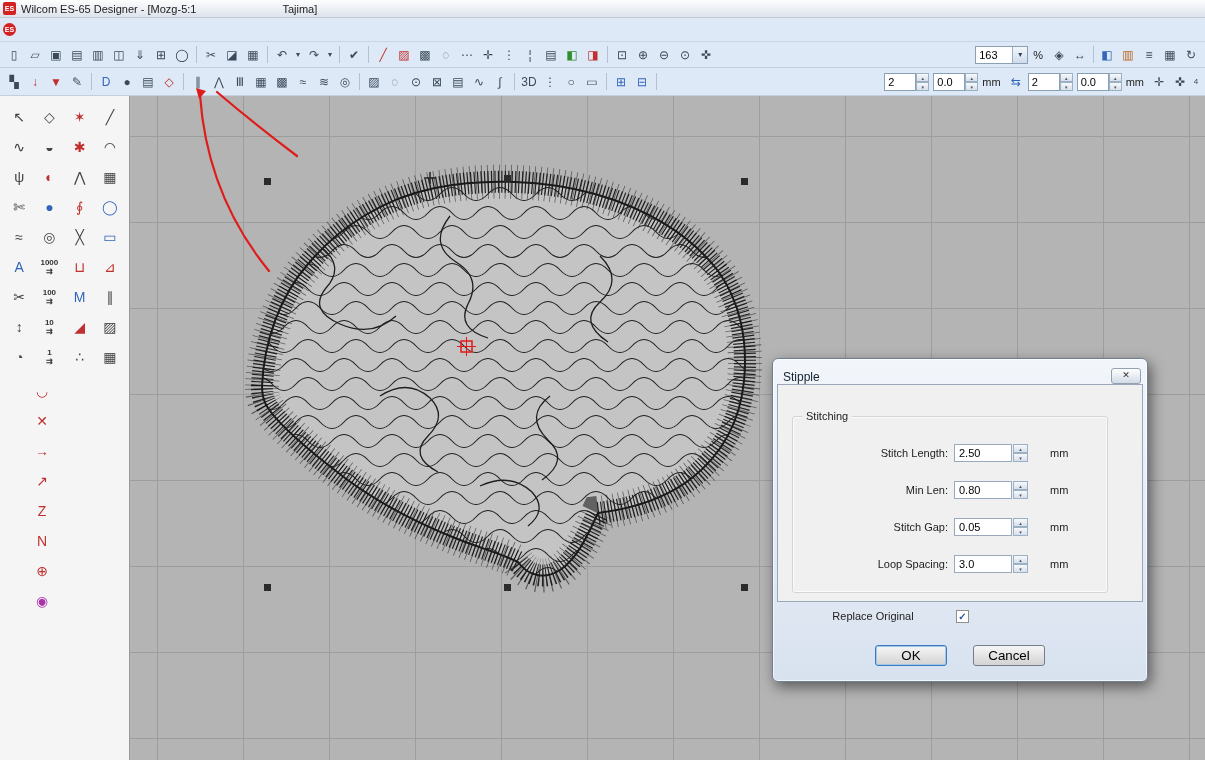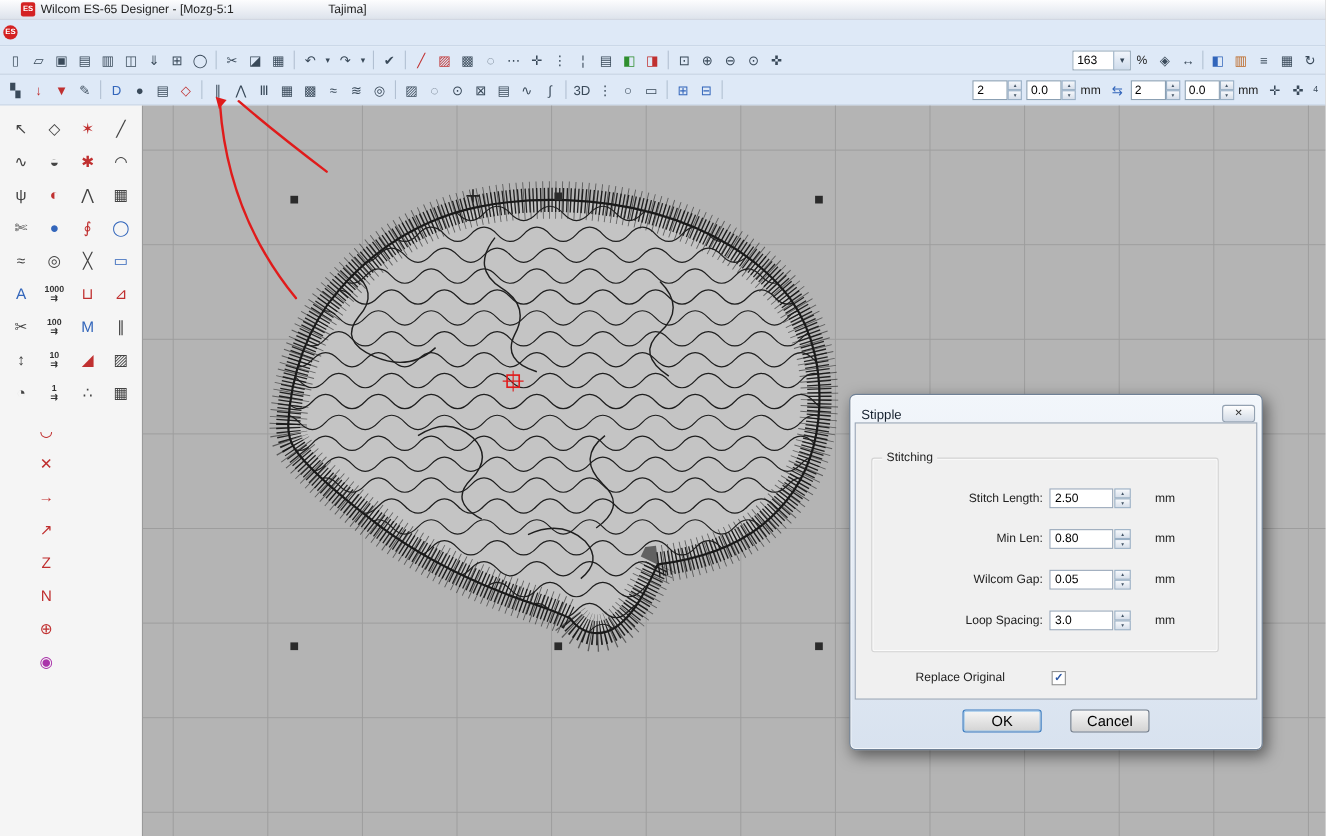--- a/index.html
+++ b/index.html
@@ -1,21 +1,21 @@
 <!DOCTYPE html>
 <html><head>
 <meta charset="utf-8">
 <style>
   *{box-sizing:border-box;margin:0;padding:0}
   body{width:1205px;height:760px;overflow:hidden;position:relative;background:#fff;
        font-family:"Liberation Sans",sans-serif;font-size:11px;color:#222;cursor:default}
 
   
   .titlebar{height:18px;background:linear-gradient(#fdfdfe,#dde3ec);border-bottom:1px solid #c3c9d4;
-            display:flex;align-items:center;padding-left:19px;font-size:11px}
+            display:flex;align-items:center;padding-left:3px;font-size:11px}
   .logo{width:13px;height:13px;background:#d42222;color:#fff;font-size:7px;font-weight:bold;
         display:inline-flex;align-items:center;justify-content:center;border-radius:2px;margin-right:5px;flex:0 0 auto}
   .title-right{margin-left:86px}
 
   
   .menubar{height:24px;background:#dee9f7;border-bottom:1px solid #c9d6e6;display:flex;align-items:center;
            padding-left:3px;font-size:12px}
   .menubar .logo{border-radius:50%;margin-right:6px}
   .menu-item{padding:3px 8px}
 
@@ -55,21 +55,21 @@
 
   .overlay{position:absolute;inset:0;pointer-events:none;z-index:40}
 
   
   .dialog{position:absolute;left:772px;top:358px;width:376px;height:324px;z-index:60;
           border:1px solid #6f8095;border-radius:6px;background:linear-gradient(#f2f6fb,#d8e2ef);
           box-shadow:3px 5px 14px rgba(0,0,0,.5),inset 0 0 0 1px rgba(255,255,255,.7);padding:0 4px 4px}
   .dlg-titlebar{height:25px;display:flex;align-items:flex-end;padding-left:6px;font-size:12px;color:#15202e}
   .dlg-close{margin-left:auto;margin-right:2px;width:30px;height:16px;border:1px solid #93a1b1;border-radius:3px;
              background:linear-gradient(#fefefe,#d3dbe6);font-size:9px;line-height:13px;text-align:center;color:#333}
-  .dlg-body{position:relative;height:252px;background:#f0f0f0;border:1px solid #9aa7b8}
+  .dlg-body{position:relative;height:218px;background:#f0f0f0;border:1px solid #9aa7b8}
   .groupbox{position:absolute;left:14px;top:31px;width:316px;height:177px;border:1px solid #d4d4d4;border-radius:3px;
             box-shadow:inset 0 0 0 1px #fbfbfb}
   .group-label{position:absolute;left:24px;top:25px;background:#f0f0f0;padding:0 4px}
   .f-row{position:absolute;left:20px;height:20px;display:flex;align-items:center}
   .f-label{width:150px;text-align:right;margin-right:6px}
   .f-input{width:58px;height:18px;border:1px solid #99a8ba;background:#fff;font:11px "Liberation Sans",sans-serif;padding:0 4px}
   .f-spin{display:flex;flex-direction:column;width:15px;margin-left:1px}
   .f-spin span{height:9px;line-height:8px;font-size:5px;text-align:center;background:linear-gradient(#f7f9fc,#d7dfea);
                border:1px solid #9ab0c5;color:#456}
   .f-unit{margin-left:22px}
@@ -385,21 +385,21 @@
       <span class="f-label">Min Len:</span>
       <input class="f-input" value="0.80" style="">
       <span class="f-spin">
           <span>▴</span>
           <span>▾</span>
         </span>
       <span class="f-unit">mm</span>
     </div>
 
     <div class="f-row" style="top:132px">
-      <span class="f-label">Wilcom Gap:</span>
+      <span class="f-label">Stitch Gap:</span>
       <input class="f-input" value="0.05" style="">
       <span class="f-spin">
           <span>▴</span>
           <span>▾</span>
         </span>
       <span class="f-unit">mm</span>
     </div>
 
     <div class="f-row" style="top:169px">
       <span class="f-label">Loop Spacing:</span>

